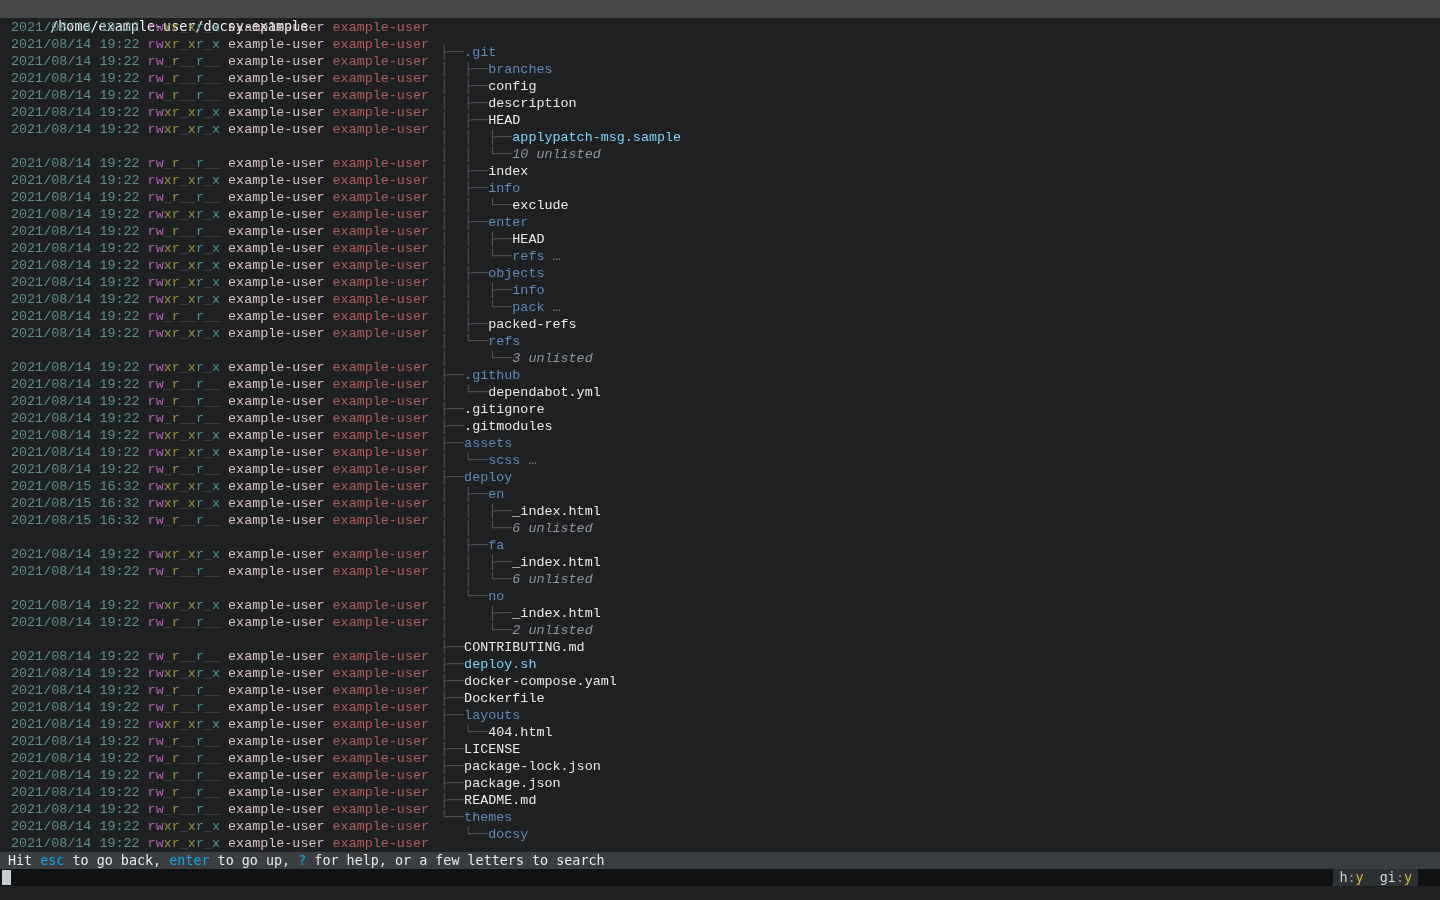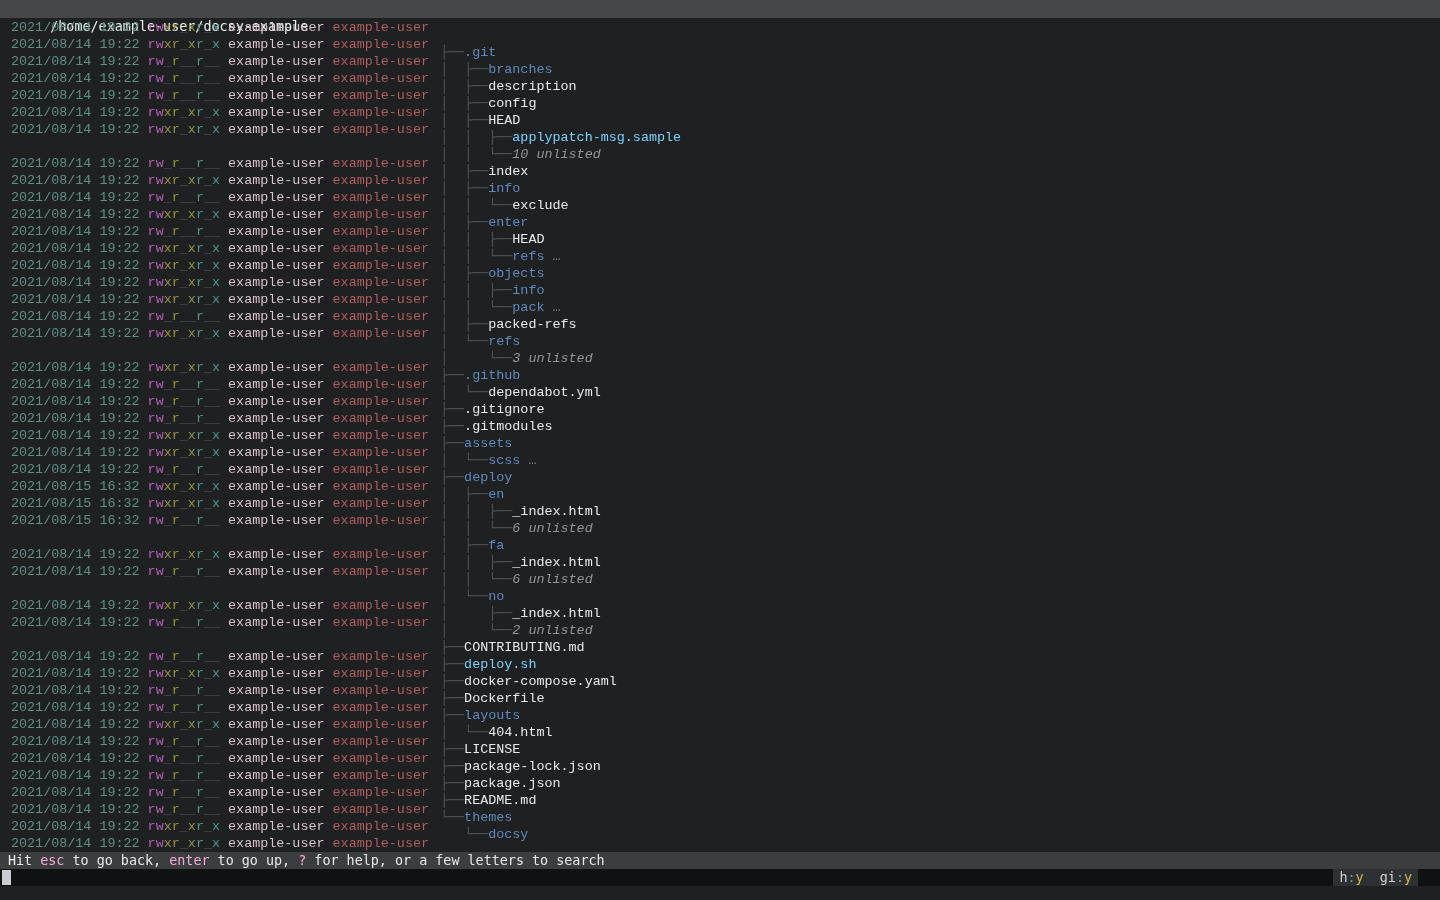--- a/index.html
+++ b/index.html
@@ -32,21 +32,21 @@
   .t-file{color:#e8eaec;}
   .t-exec{color:#7dd3fc;}
   .t-unlisted{color:#90959a;font-style:italic;}
   .t-more{color:#7b828a;}
   
   .statusbar{
     position:absolute;top:852px;left:0;width:1440px;height:17px;
     background:#3b3e40;color:#e6e8ea;line-height:17px;padding-left:8px;
     box-sizing:border-box;white-space:pre;
   }
-  .key{color:#f9a8d4;}
+  .key{color:#0ea5e9;}
   
   .inputbar{
     position:absolute;top:869px;left:0;width:1440px;height:17px;
     background:#0f1113;line-height:17px;
   }
   .cursor-block{
     position:absolute;left:2px;top:1px;width:9px;height:15px;background:#c9cdd1;
   }
   .flags{
     position:absolute;right:22px;top:0;height:17px;line-height:17px;
@@ -113,22 +113,22 @@
         <div class="row" style="padding-left: 11px;"><span class="meta-date">2021/08/14 19:22 </span><span class="pm-u">r</span><span class="pm-u">w</span><span class="pm-dim">_</span><span class="pm-g">r</span><span class="pm-dim">_</span><span class="pm-dim">_</span><span class="pm-o">r</span><span class="pm-dim">_</span><span class="pm-dim">_</span><span> </span><span class="meta-owner">example-user</span><span> </span><span class="meta-group">example-user</span></div>
         <div class="row" style="padding-left: 11px;"><span class="meta-date">2021/08/14 19:22 </span><span class="pm-u">r</span><span class="pm-u">w</span><span class="pm-dim">_</span><span class="pm-g">r</span><span class="pm-dim">_</span><span class="pm-dim">_</span><span class="pm-o">r</span><span class="pm-dim">_</span><span class="pm-dim">_</span><span> </span><span class="meta-owner">example-user</span><span> </span><span class="meta-group">example-user</span></div>
         <div class="row" style="padding-left: 11px;"><span class="meta-date">2021/08/14 19:22 </span><span class="pm-u">r</span><span class="pm-u">w</span><span class="pm-dim">_</span><span class="pm-g">r</span><span class="pm-dim">_</span><span class="pm-dim">_</span><span class="pm-o">r</span><span class="pm-dim">_</span><span class="pm-dim">_</span><span> </span><span class="meta-owner">example-user</span><span> </span><span class="meta-group">example-user</span></div>
         <div class="row" style="padding-left: 11px;"><span class="meta-date">2021/08/14 19:22 </span><span class="pm-u">r</span><span class="pm-u">w</span><span class="pm-dim">_</span><span class="pm-g">r</span><span class="pm-dim">_</span><span class="pm-dim">_</span><span class="pm-o">r</span><span class="pm-dim">_</span><span class="pm-dim">_</span><span> </span><span class="meta-owner">example-user</span><span> </span><span class="meta-group">example-user</span></div>
         <div class="row" style="padding-left: 11px;"><span class="meta-date">2021/08/14 19:22 </span><span class="pm-u">r</span><span class="pm-u">w</span><span class="pm-g">x</span><span class="pm-g">r</span><span class="pm-dim">_</span><span class="pm-g">x</span><span class="pm-o">r</span><span class="pm-dim">_</span><span class="pm-o">x</span><span> </span><span class="meta-owner">example-user</span><span> </span><span class="meta-group">example-user</span></div>
         <div class="row" style="padding-left: 11px;"><span class="meta-date">2021/08/14 19:22 </span><span class="pm-u">r</span><span class="pm-u">w</span><span class="pm-g">x</span><span class="pm-g">r</span><span class="pm-dim">_</span><span class="pm-g">x</span><span class="pm-o">r</span><span class="pm-dim">_</span><span class="pm-o">x</span><span> </span><span class="meta-owner">example-user</span><span> </span><span class="meta-group">example-user</span></div>
       </div>
     <div class="tree-panel" id="tree-panel">
         <div class="row"><span class="t-line">├──</span><span class="t-dir">.git</span></div>
         <div class="row"><span class="t-line">│  ├──</span><span class="t-dir">branches</span></div>
+        <div class="row"><span class="t-line">│  ├──</span><span class="t-file">config</span></div>
         <div class="row"><span class="t-line">│  ├──</span><span class="t-file">description</span></div>
-        <div class="row"><span class="t-line">│  ├──</span><span class="t-file">config</span></div>
         <div class="row"><span class="t-line">│  ├──</span><span class="t-file">HEAD</span></div>
         <div class="row"><span class="t-line">│  │  ├──</span><span class="t-exec">applypatch-msg.sample</span></div>
         <div class="row"><span class="t-line">│  │  └──</span><span class="t-unlisted">10 unlisted</span></div>
         <div class="row"><span class="t-line">│  ├──</span><span class="t-file">index</span></div>
         <div class="row"><span class="t-line">│  ├──</span><span class="t-dir">info</span></div>
         <div class="row"><span class="t-line">│  │  └──</span><span class="t-file">exclude</span></div>
         <div class="row"><span class="t-line">│  ├──</span><span class="t-dir">enter</span></div>
         <div class="row"><span class="t-line">│  │  ├──</span><span class="t-file">HEAD</span></div>
         <div class="row"><span class="t-line">│  │  └──</span><span class="t-dir">refs</span><span class="t-more"> …</span></div>
         <div class="row"><span class="t-line">│  ├──</span><span class="t-dir">objects</span></div>

